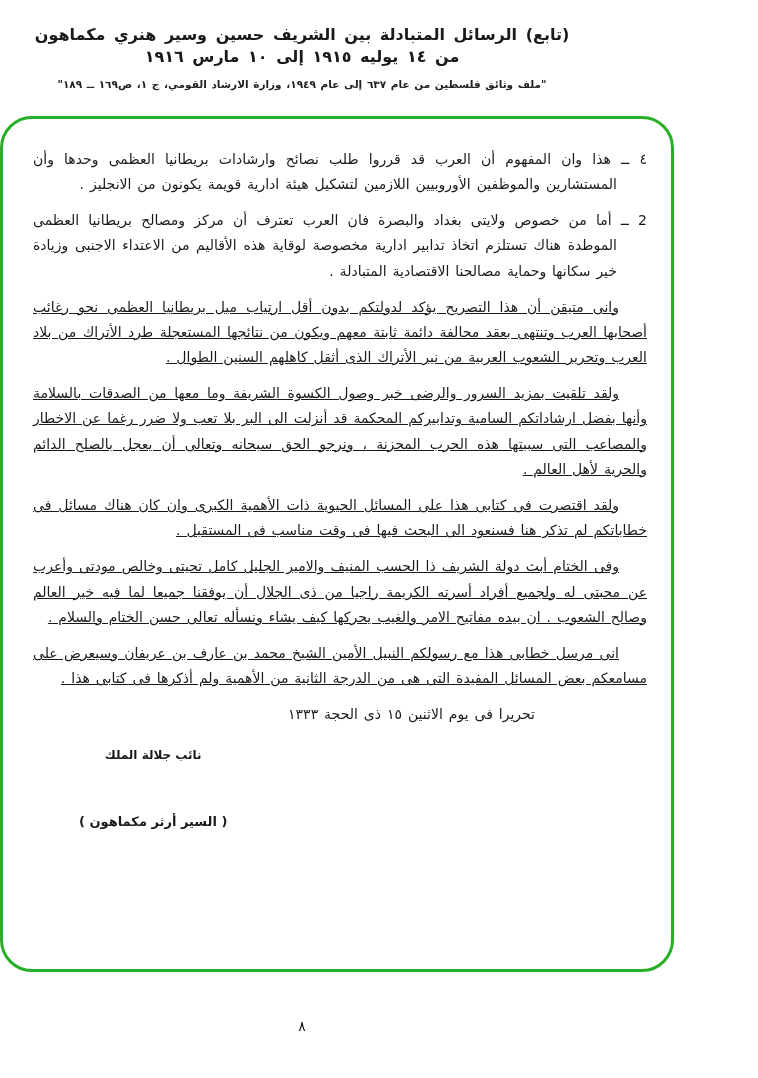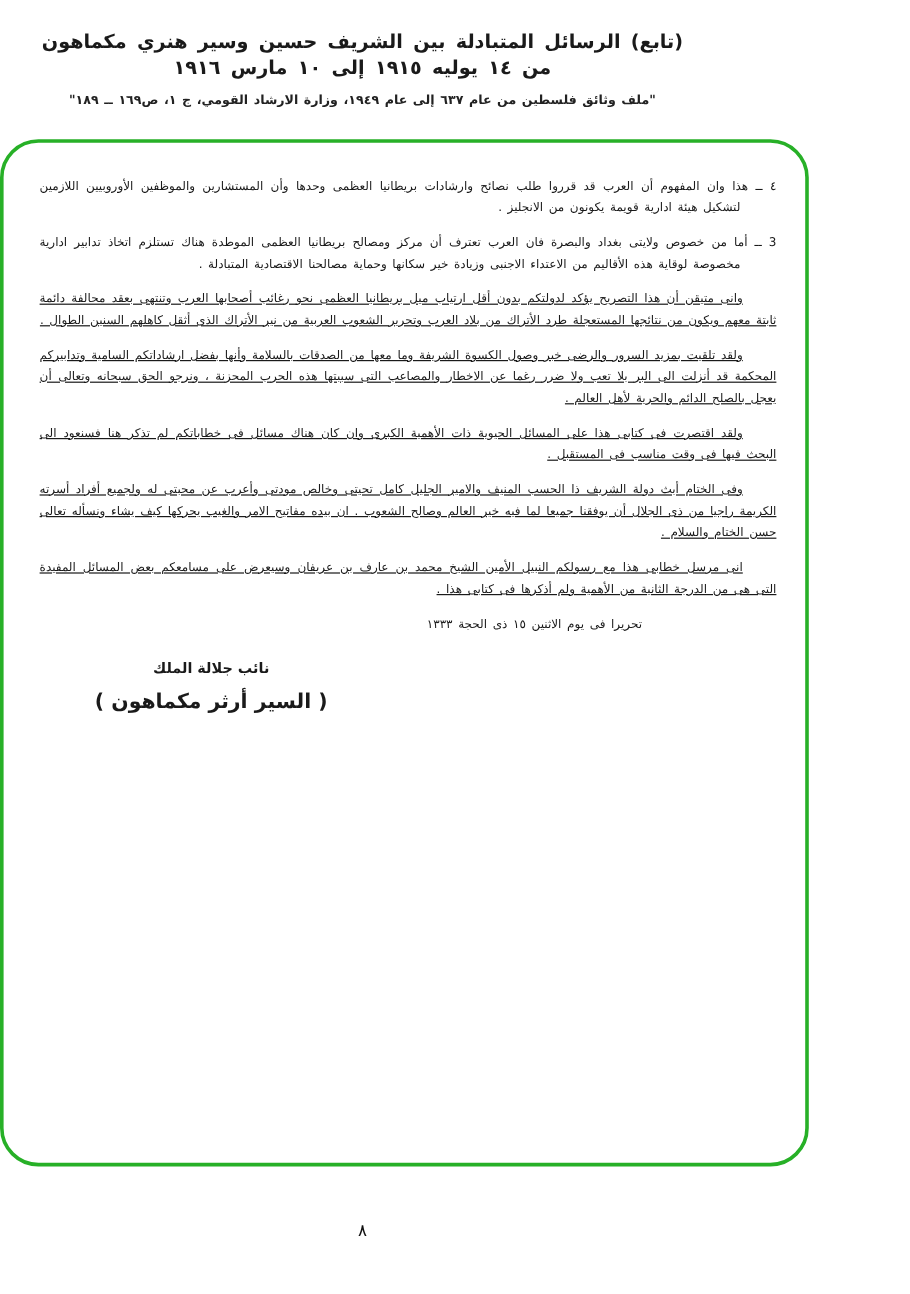--- a/index.html
+++ b/index.html
@@ -40,21 +40,21 @@
     direction: rtl;
     width: 674px;
     height: 856px;
     margin: 26px auto 0 auto;
     border: 3px solid #27b027;
     border-radius: 32px;
     padding: 28px 24px 0 30px;
     overflow: hidden;
   }
   .item, .para, .date-line {
-    font-size: 10px;
+    font-size: 14px;
     line-height: 1.8;
     text-align: justify;
     word-spacing: 1.5px;
   }
   .item {
     padding-right: 30px;
     text-indent: -30px;
     margin-bottom: 11px;
   }
   .item .num { font-weight: normal; }
@@ -72,23 +72,24 @@
     margin: 10px auto 0 46px;
     text-align: center;
     direction: rtl;
   }
   .sig-title {
     font-size: 12px;
     font-weight: bold;
     line-height: 1.9;
   }
   .sig-name {
-    font-size: 17px;
+    font-size: 13px;
     font-weight: bold;
     line-height: 1.9;
+    margin-top: 44px;
   }
   .page-number {
     position: absolute;
     left: 0;
     right: 0;
     bottom: 44px;
     text-align: center;
     font-size: 14px;
     color: #111;
   }
@@ -100,21 +101,21 @@
 
   <div class="header">
     <div class="doc-title">(تابع) الرسائل المتبادلة بين الشريف حسين وسير هنري مكماهون من ١٤ يوليه ١٩١٥ إلى ١٠ مارس ١٩١٦</div>
     <div class="doc-citation">"ملف وثائق فلسطين من عام ٦٣٧ إلى عام ١٩٤٩، وزارة الارشاد القومي، ج ١، ص١٦٩ ــ ١٨٩"</div>
   </div>
 
   <div class="frame">
 
     <p class="item"><span class="num">٤ ــ</span> <span>هذا وان المفهوم أن العرب قد قرروا طلب نصائح وارشادات بريطانيا العظمى وحدها وأن المستشارين والموظفين الأوروبيين اللازمين لتشكيل هيئة ادارية قويمة يكونون من الانجليز .</span></p>
 
-    <p class="item"><span class="num">3 ــ</span> <span>أما من خصوص ولايتى بغداد والبصرة فان العرب تعترف أن مركز ومصالح بريطانيا العظمى الموطدة هناك تستلزم اتخاذ تدابير ادارية مخصوصة لوقاية هذه الأقاليم من الاعتداء الاجنبى وزيادة خير سكانها وحماية مصالحنا الاقتصادية المتبادلة .</span></p>
+    <p class="item"><span class="num">2 ــ</span> <span>أما من خصوص ولايتى بغداد والبصرة فان العرب تعترف أن مركز ومصالح بريطانيا العظمى الموطدة هناك تستلزم اتخاذ تدابير ادارية مخصوصة لوقاية هذه الأقاليم من الاعتداء الاجنبى وزيادة خير سكانها وحماية مصالحنا الاقتصادية المتبادلة .</span></p>
 
     <p class="para">وانى متيقن أن هذا التصريح يؤكد لدولتكم بدون أقل ارتياب ميل بريطانيا العظمى نحو رغائب أصحابها العرب وتنتهى بعقد محالفة دائمة ثابتة معهم ويكون من نتائجها المستعجلة طرد الأتراك من بلاد العرب وتحرير الشعوب العربية من نير الأتراك الذى أثقل كاهلهم السنين الطوال .</p>
 
     <p class="para">ولقد تلقيت بمزيد السرور والرضى خبر وصول الكسوة الشريفة وما معها من الصدقات بالسلامة وأنها بفضل ارشاداتكم السامية وتدابيركم المحكمة قد أنزلت الى البر بلا تعب ولا ضرر رغما عن الاخطار والمصاعب التى سببتها هذه الحرب المحزنة ، ونرجو الحق سبحانه وتعالى أن يعجل بالصلح الدائم والحرية لأهل العالم .</p>
 
     <p class="para">ولقد اقتصرت فى كتابى هذا على المسائل الحيوية ذات الأهمية الكبرى وان كان هناك مسائل فى خطاباتكم لم تذكر هنا فسنعود الى البحث فيها فى وقت مناسب فى المستقبل .</p>
 
     <p class="para">وفى الختام أبث دولة الشريف ذا الحسب المنيف والامير الجليل كامل تحيتى وخالص مودتى وأعرب عن محبتى له ولجميع أفراد أسرته الكريمة راجيا من ذى الجلال أن يوفقنا جميعا لما فيه خير العالم وصالح الشعوب . ان بيده مفاتيح الامر والغيب يحركها كيف يشاء ونسأله تعالى حسن الختام والسلام .</p>
 
     <p class="para">انى مرسل خطابى هذا مع رسولكم النبيل الأمين الشيخ محمد بن عارف بن عريفان وسيعرض على مسامعكم بعض المسائل المفيدة التى هى من الدرجة الثانية من الأهمية ولم أذكرها فى كتابى هذا .</p>

